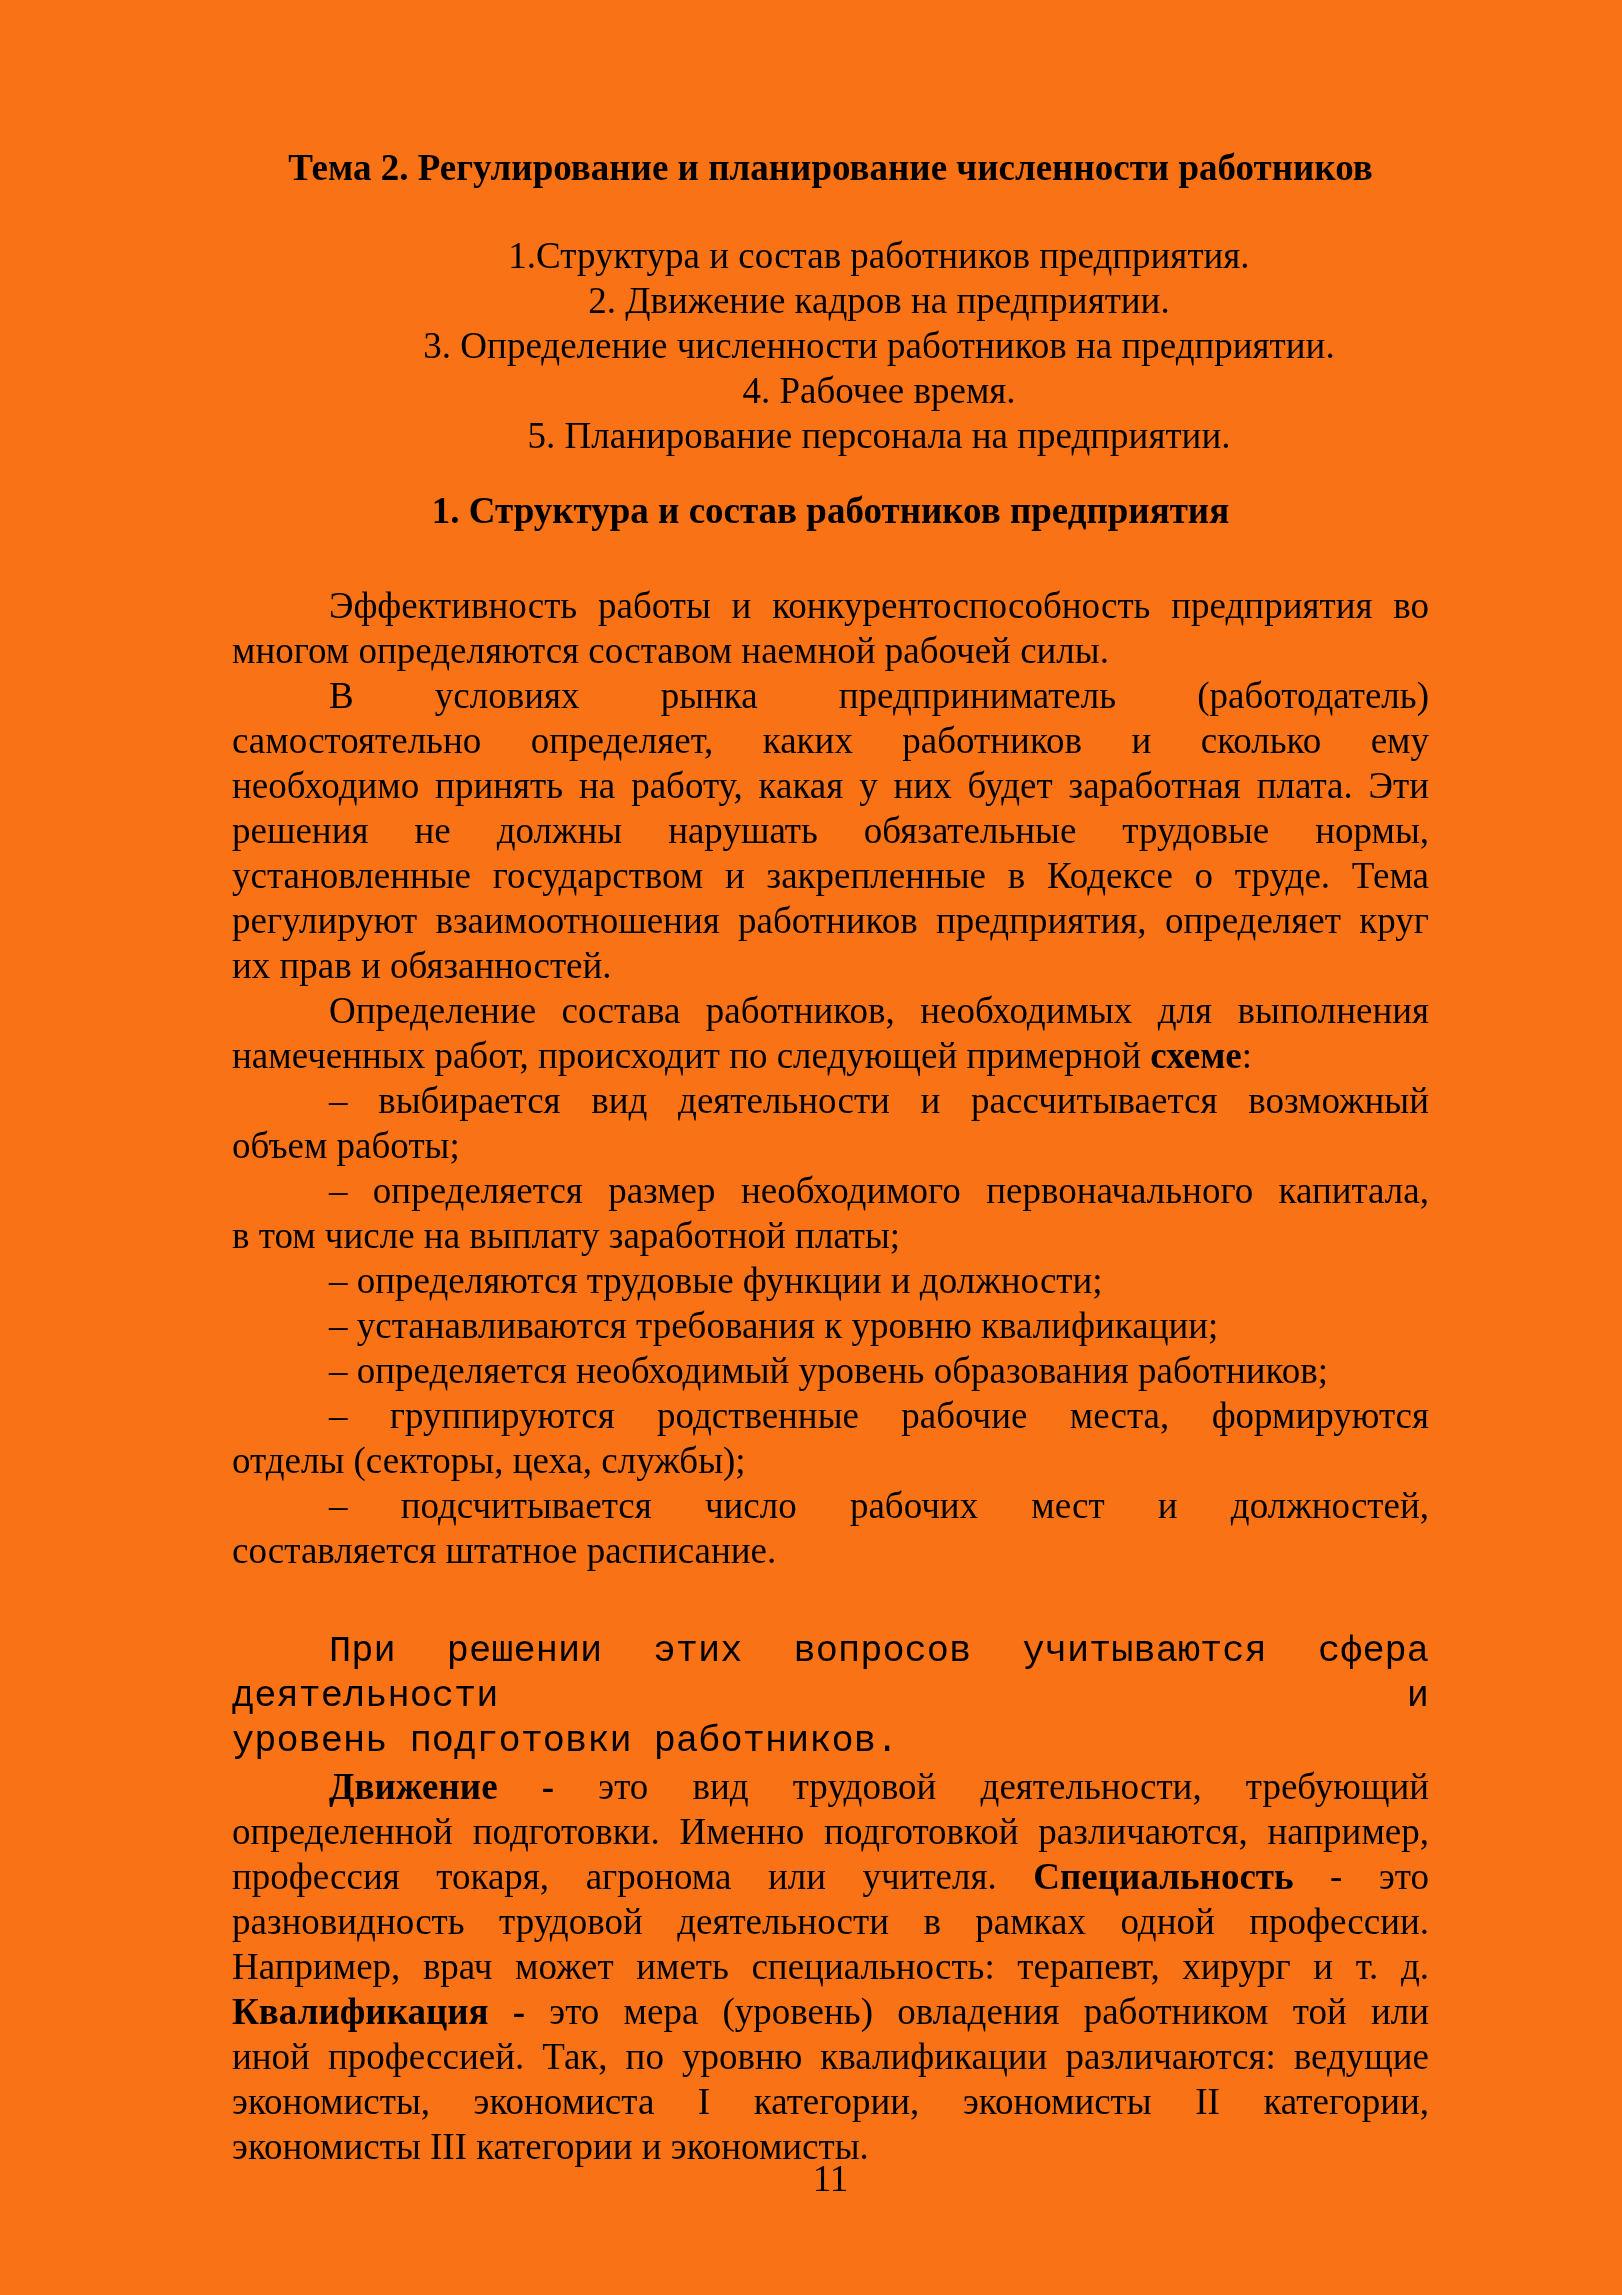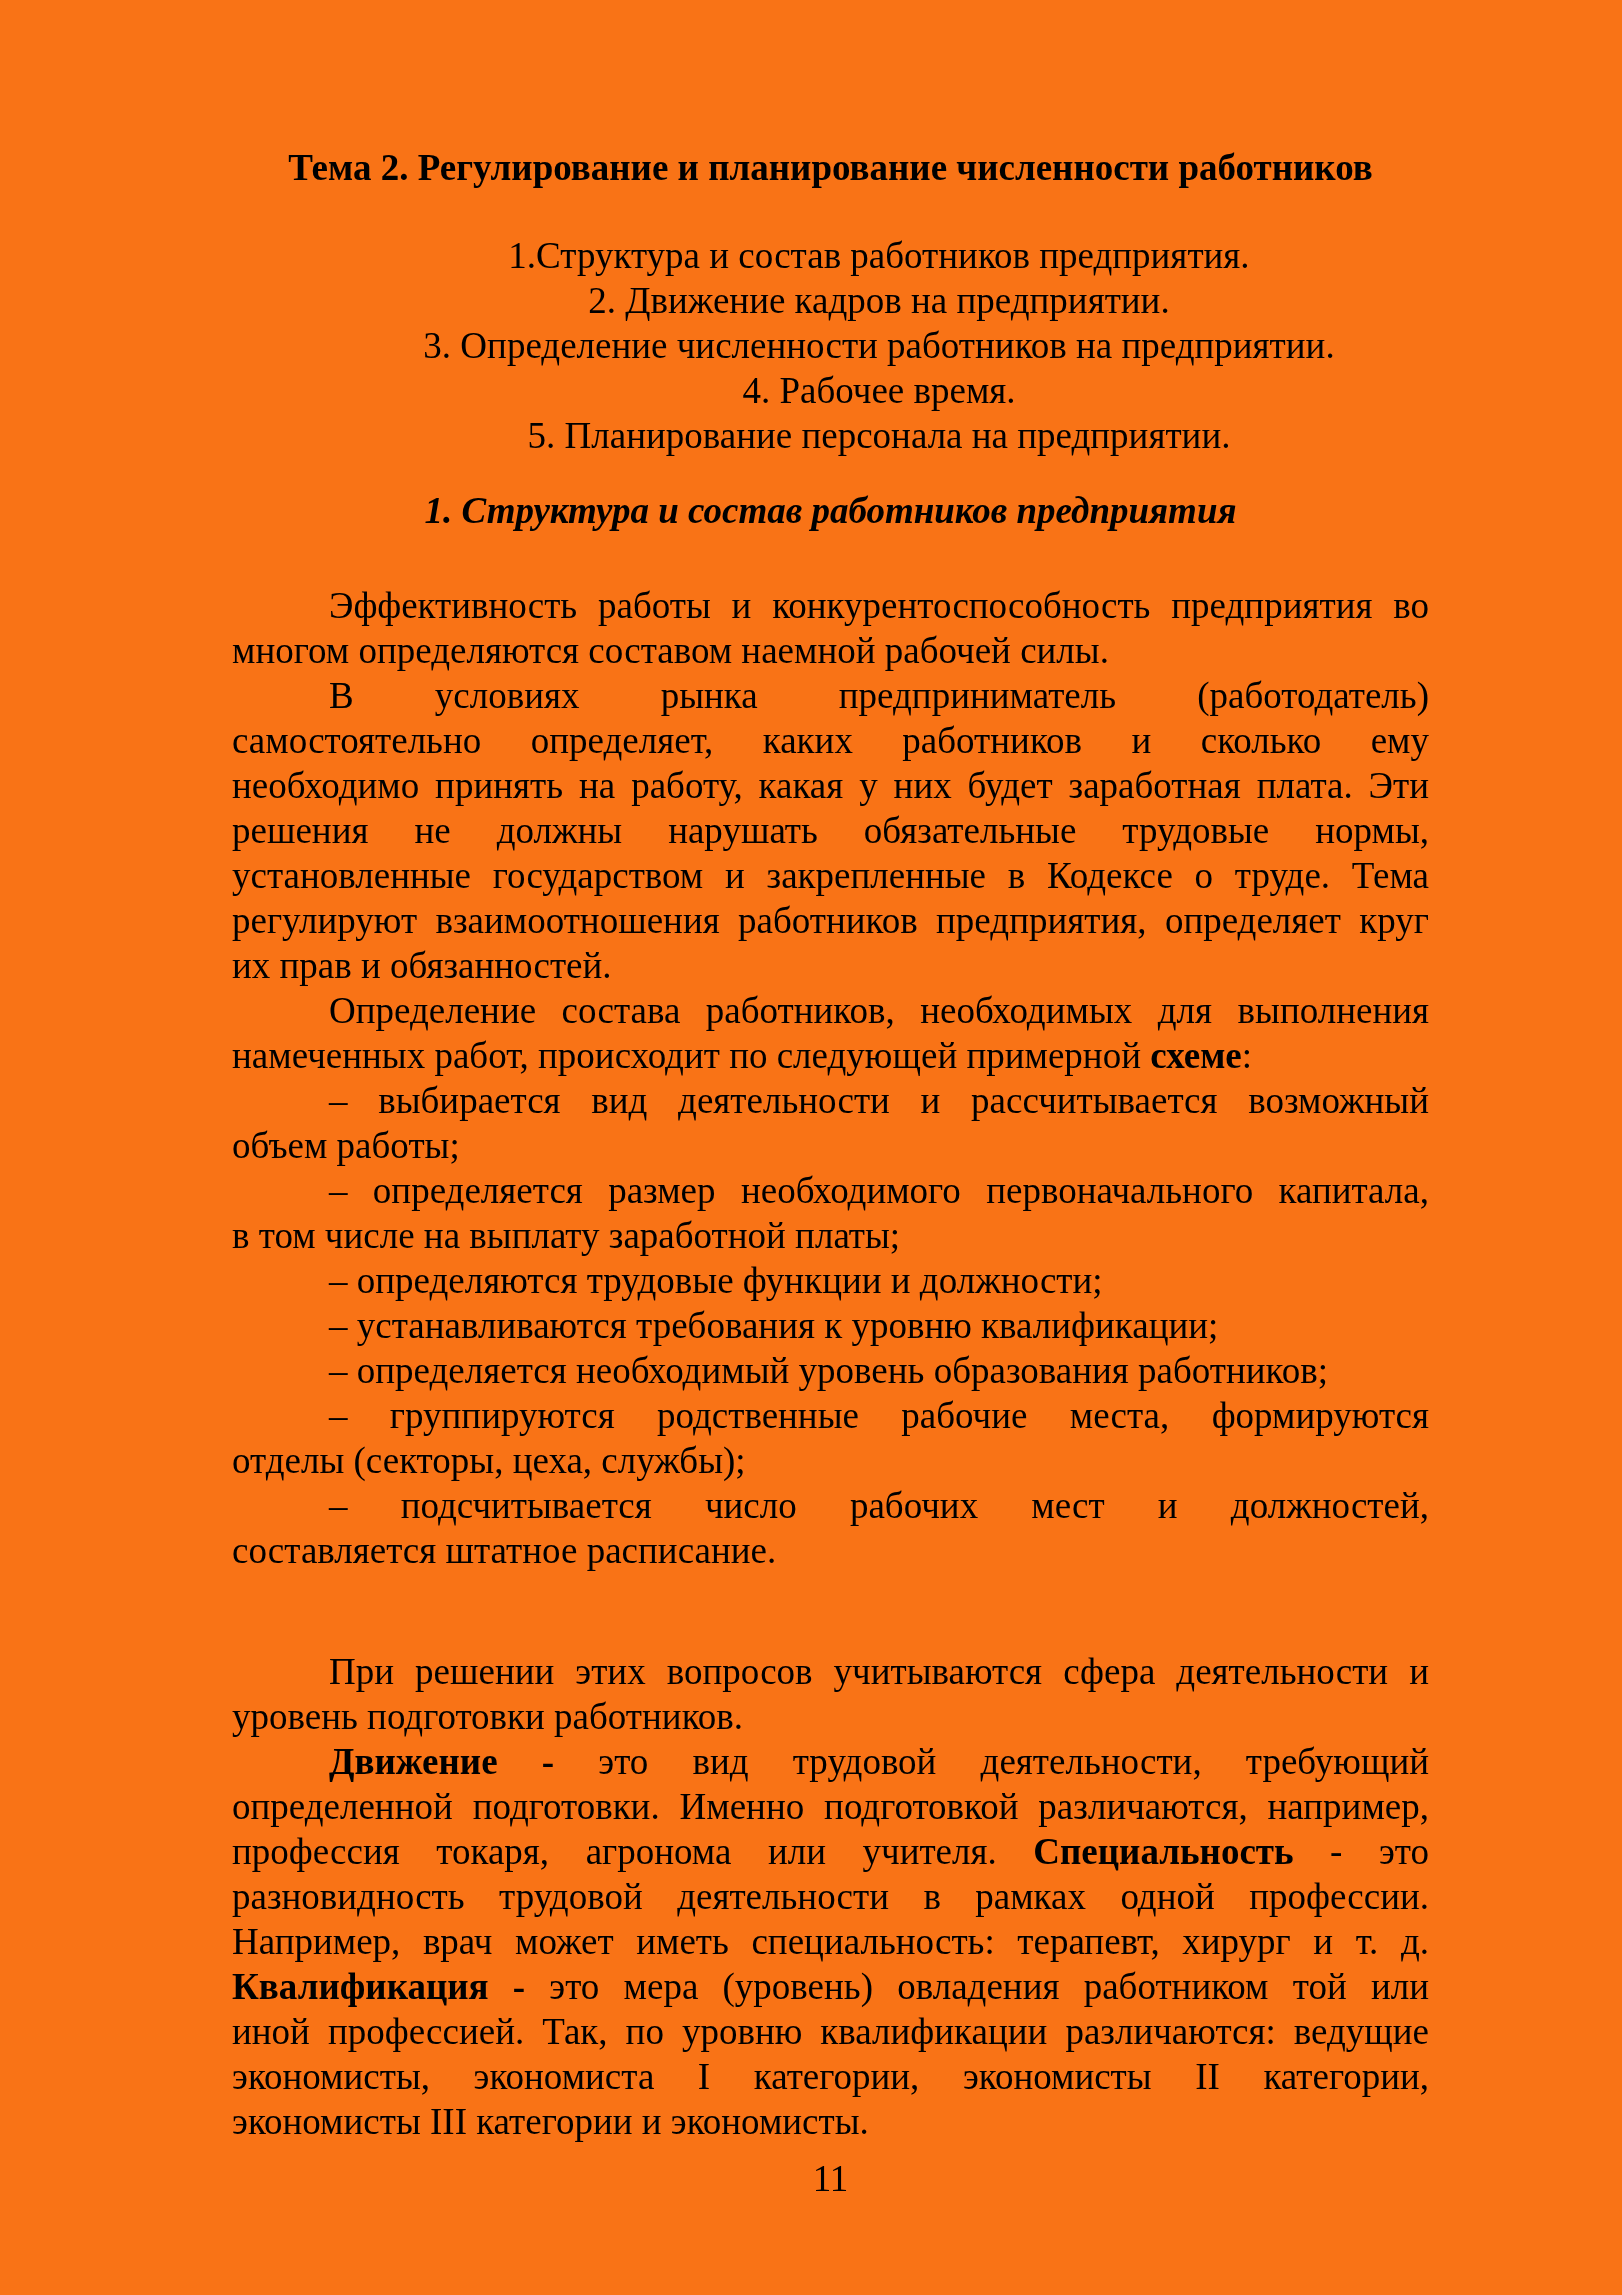--- a/index.html
+++ b/index.html
@@ -40,32 +40,32 @@
   }
   .toc-item {
     white-space: nowrap;
     text-align: center;
   }
   .section-heading {
     margin-top: 30px;
     font-size: 37px;
     line-height: 46px;
     font-weight: bold;
-    font-style: italic;
     text-align: center;
   }
   .body-text {
     margin-top: 49px;
   }
   .para {
     font-size: 37px;
     line-height: 45px;
   }
   .para.spaced {
-    margin-top: 76px;
+    margin-top: 56px;
+    font-family: Liberation Mono, monospace;
   }
   .line {
     text-align: justify;
     text-align-last: justify;
     text-justify: inter-word;
   }
   .line.last {
     text-align-last: left;
   }
   .line.first {

